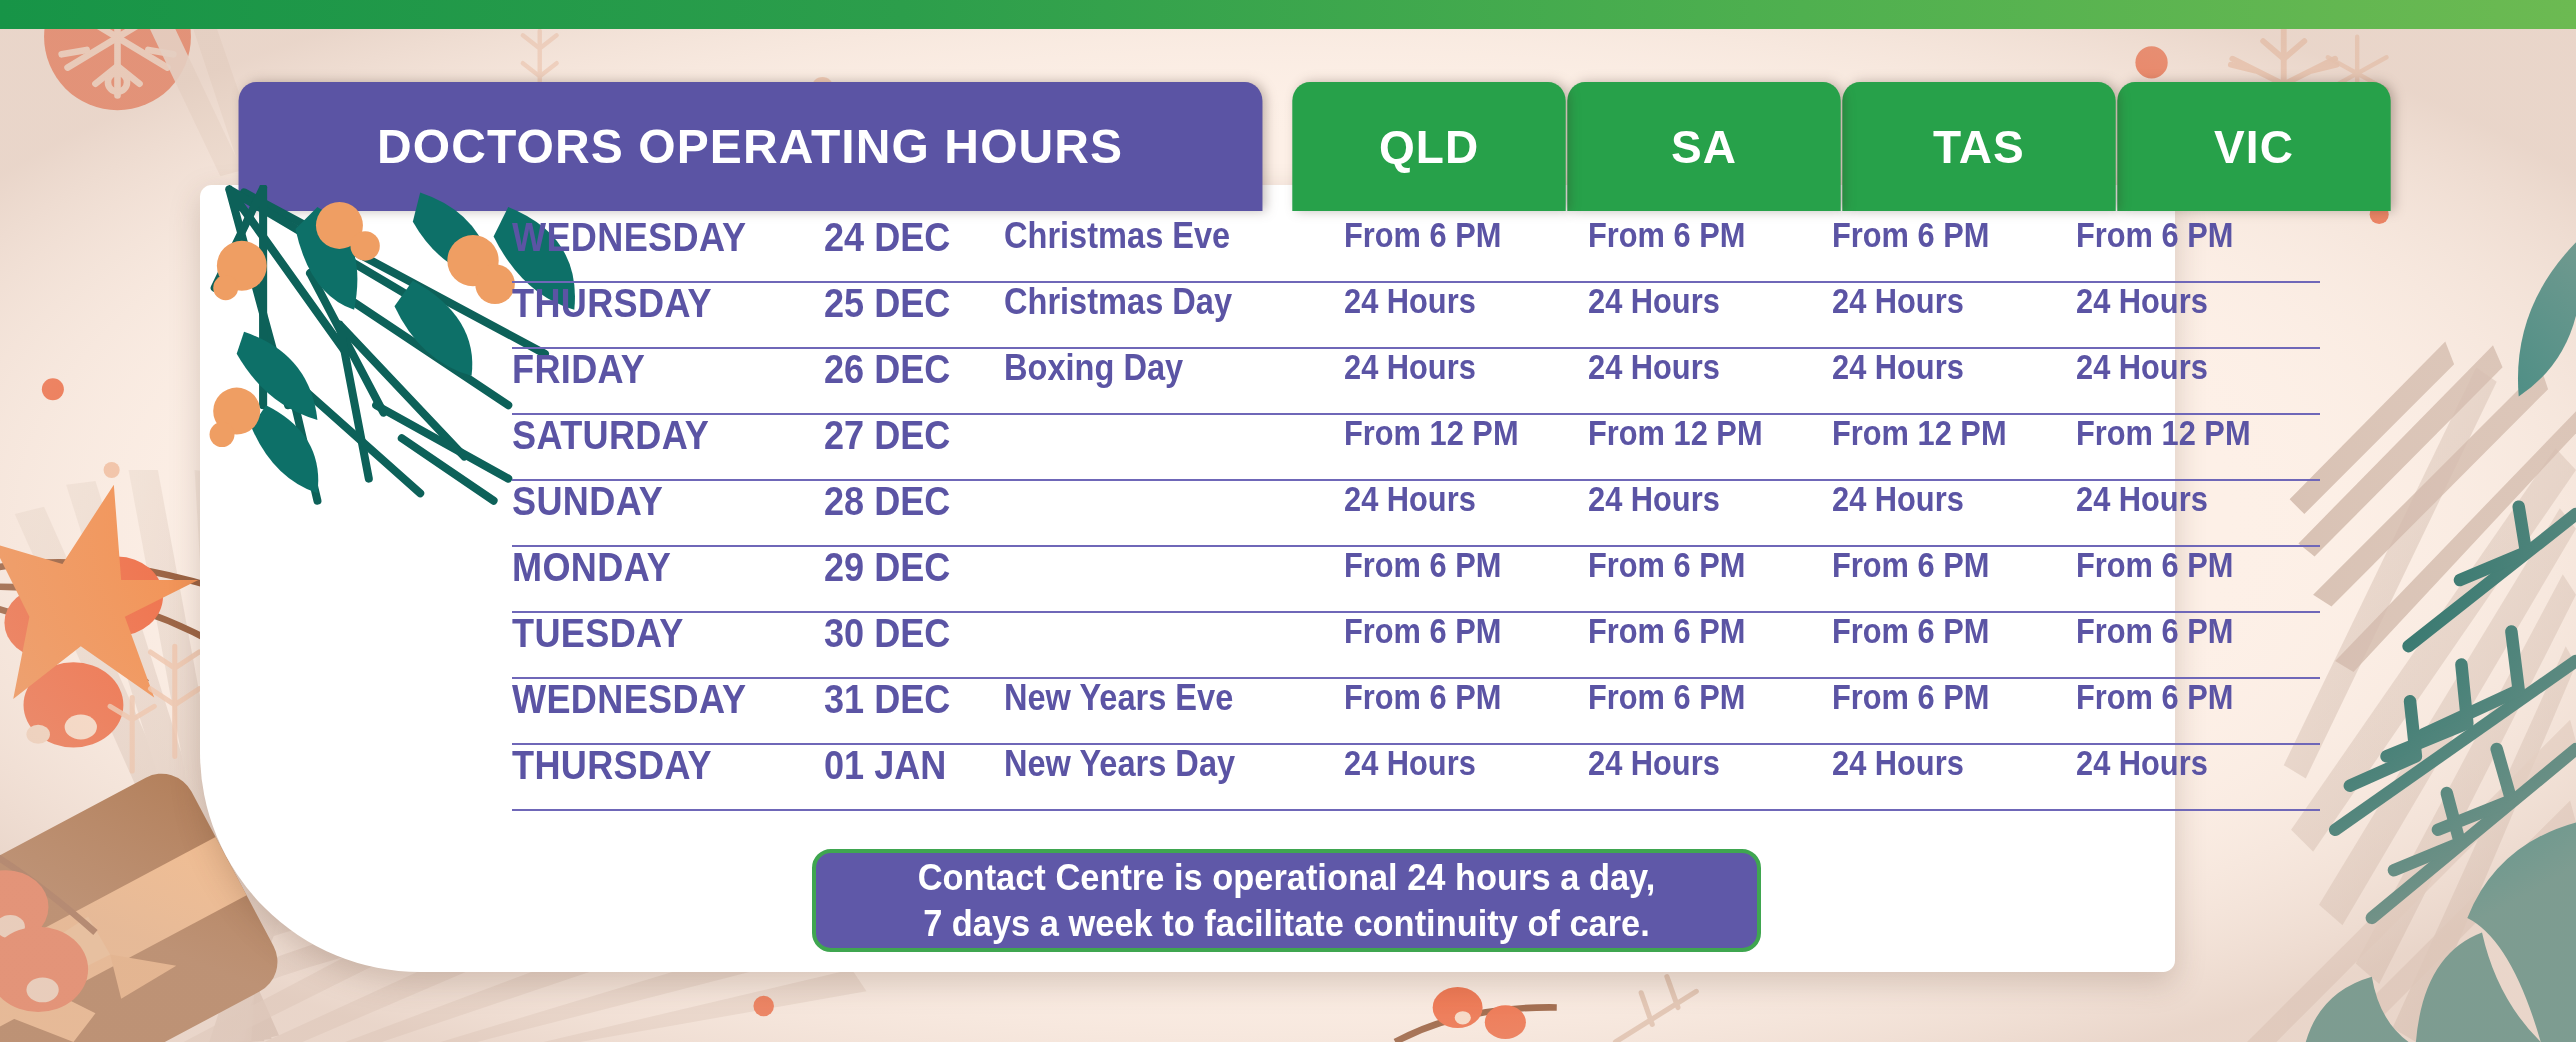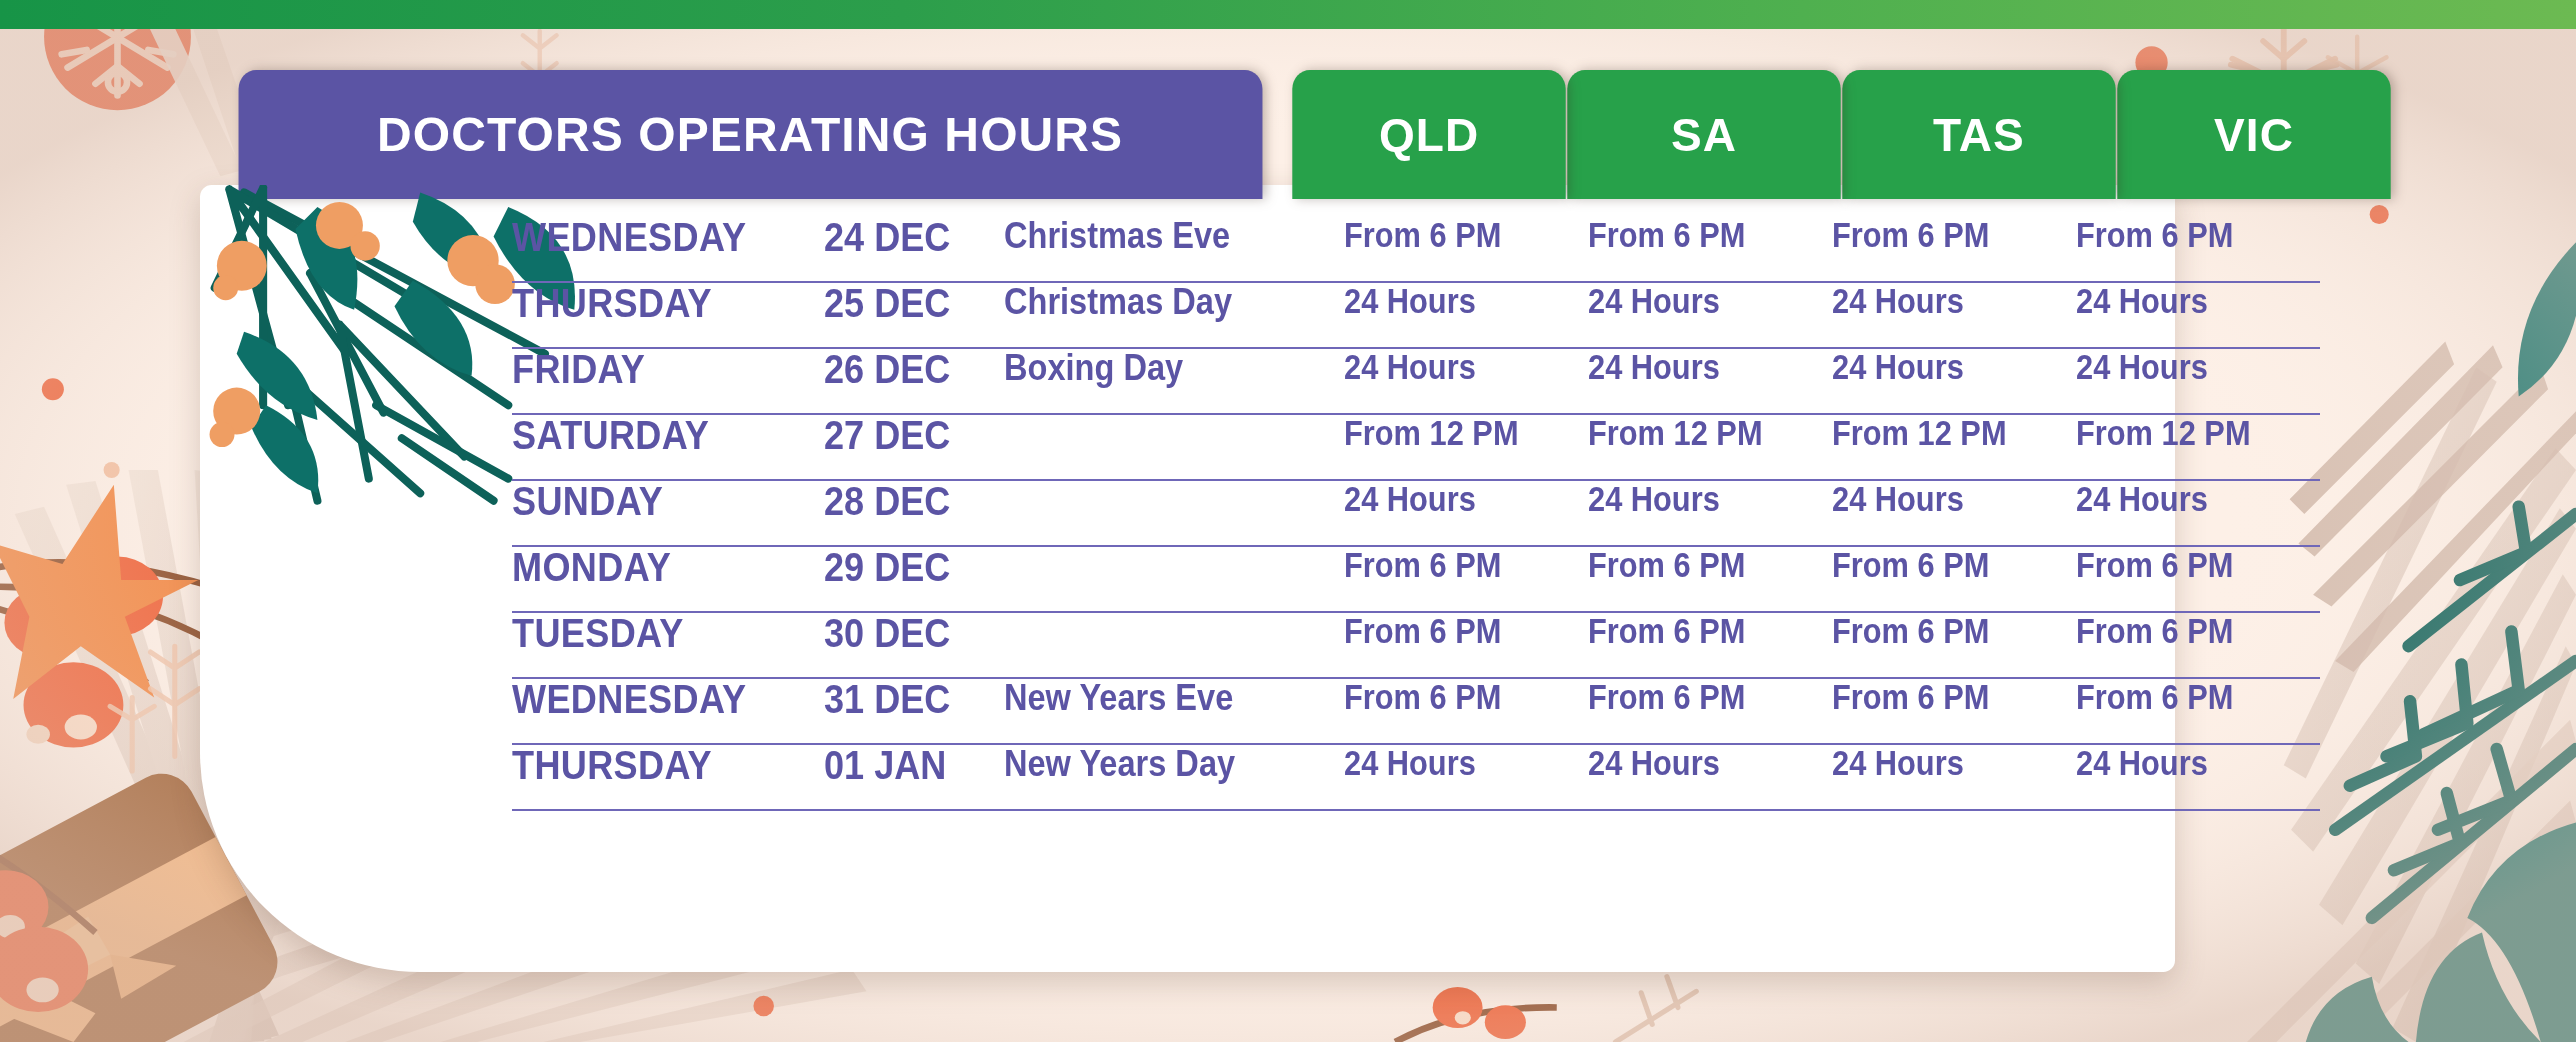--- a/index.html
+++ b/index.html
@@ -23,21 +23,21 @@
   
   .card{
     position:absolute;left:200px;top:185px;width:1975px;height:787px;
     background:#ffffff;
     border-radius:11.7px 11.7px 11.7px 220px;
     z-index:3;
     box-shadow:0 10.3px 31px rgba(90,60,40,.22);
   }
 
   
-  .tabs{position:absolute;left:200px;top:70px;height:129px;z-index:4;display:flex;align-items:flex-start;}
+  .tabs{position:absolute;left:200px;top:82px;height:129px;z-index:4;display:flex;align-items:flex-start;}
   .tab{
     position:relative;height:129px;display:flex;align-items:center;justify-content:center;
     color:#fff;border-radius:19px 19px 0 0;
     font-weight:bold;letter-spacing:1.1px;
     font-family:"Liberation Sans", sans-serif;
     transform:scaleX(.93);
     filter:drop-shadow(4.4px 0 5.9px rgba(60,40,30,.30));
   }
   .tab span{display:block;transform:scaleX(1.075);white-space:nowrap;}
   .tab-title{
@@ -399,15 +399,21 @@
       <div class="cell c-day">THURSDAY</div>
       <div class="cell c-date">01 JAN</div>
       <div class="cell c-occ">New Years Day</div>
       <div class="cell c-val">24 Hours</div>
       <div class="cell c-val">24 Hours</div>
       <div class="cell c-val">24 Hours</div>
       <div class="cell c-val">24 Hours</div>
     </div>
   </div>
 
+  <div class="banner">
+    <div class="banner-txt">
+      <div>Contact Centre is operational 24 hours a day,</div>
+      <div>7 days a week to facilitate continuity of care.</div>
+    </div>
+  </div>
 
 </div>
 
 
 </body></html>

